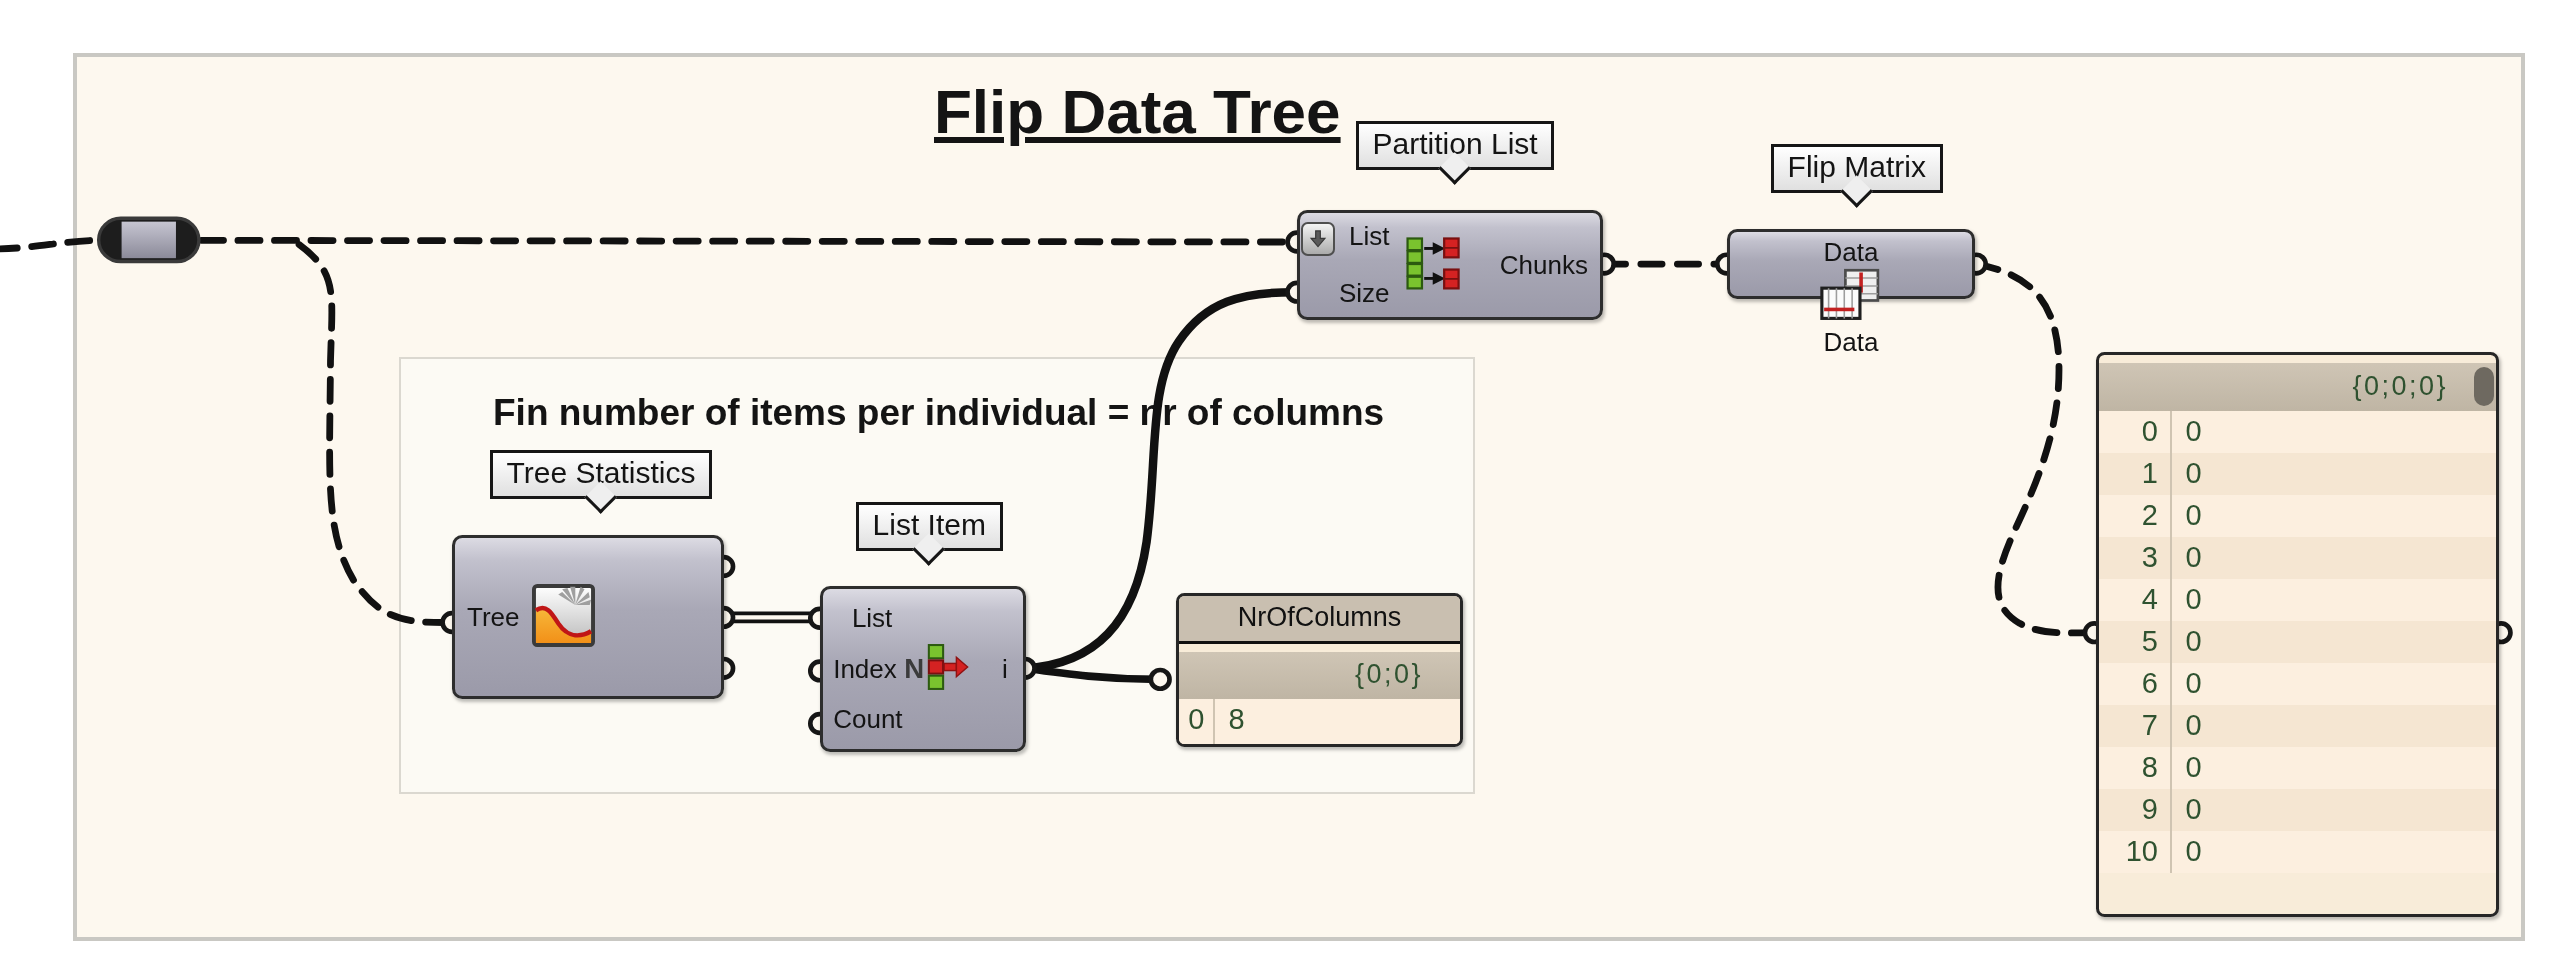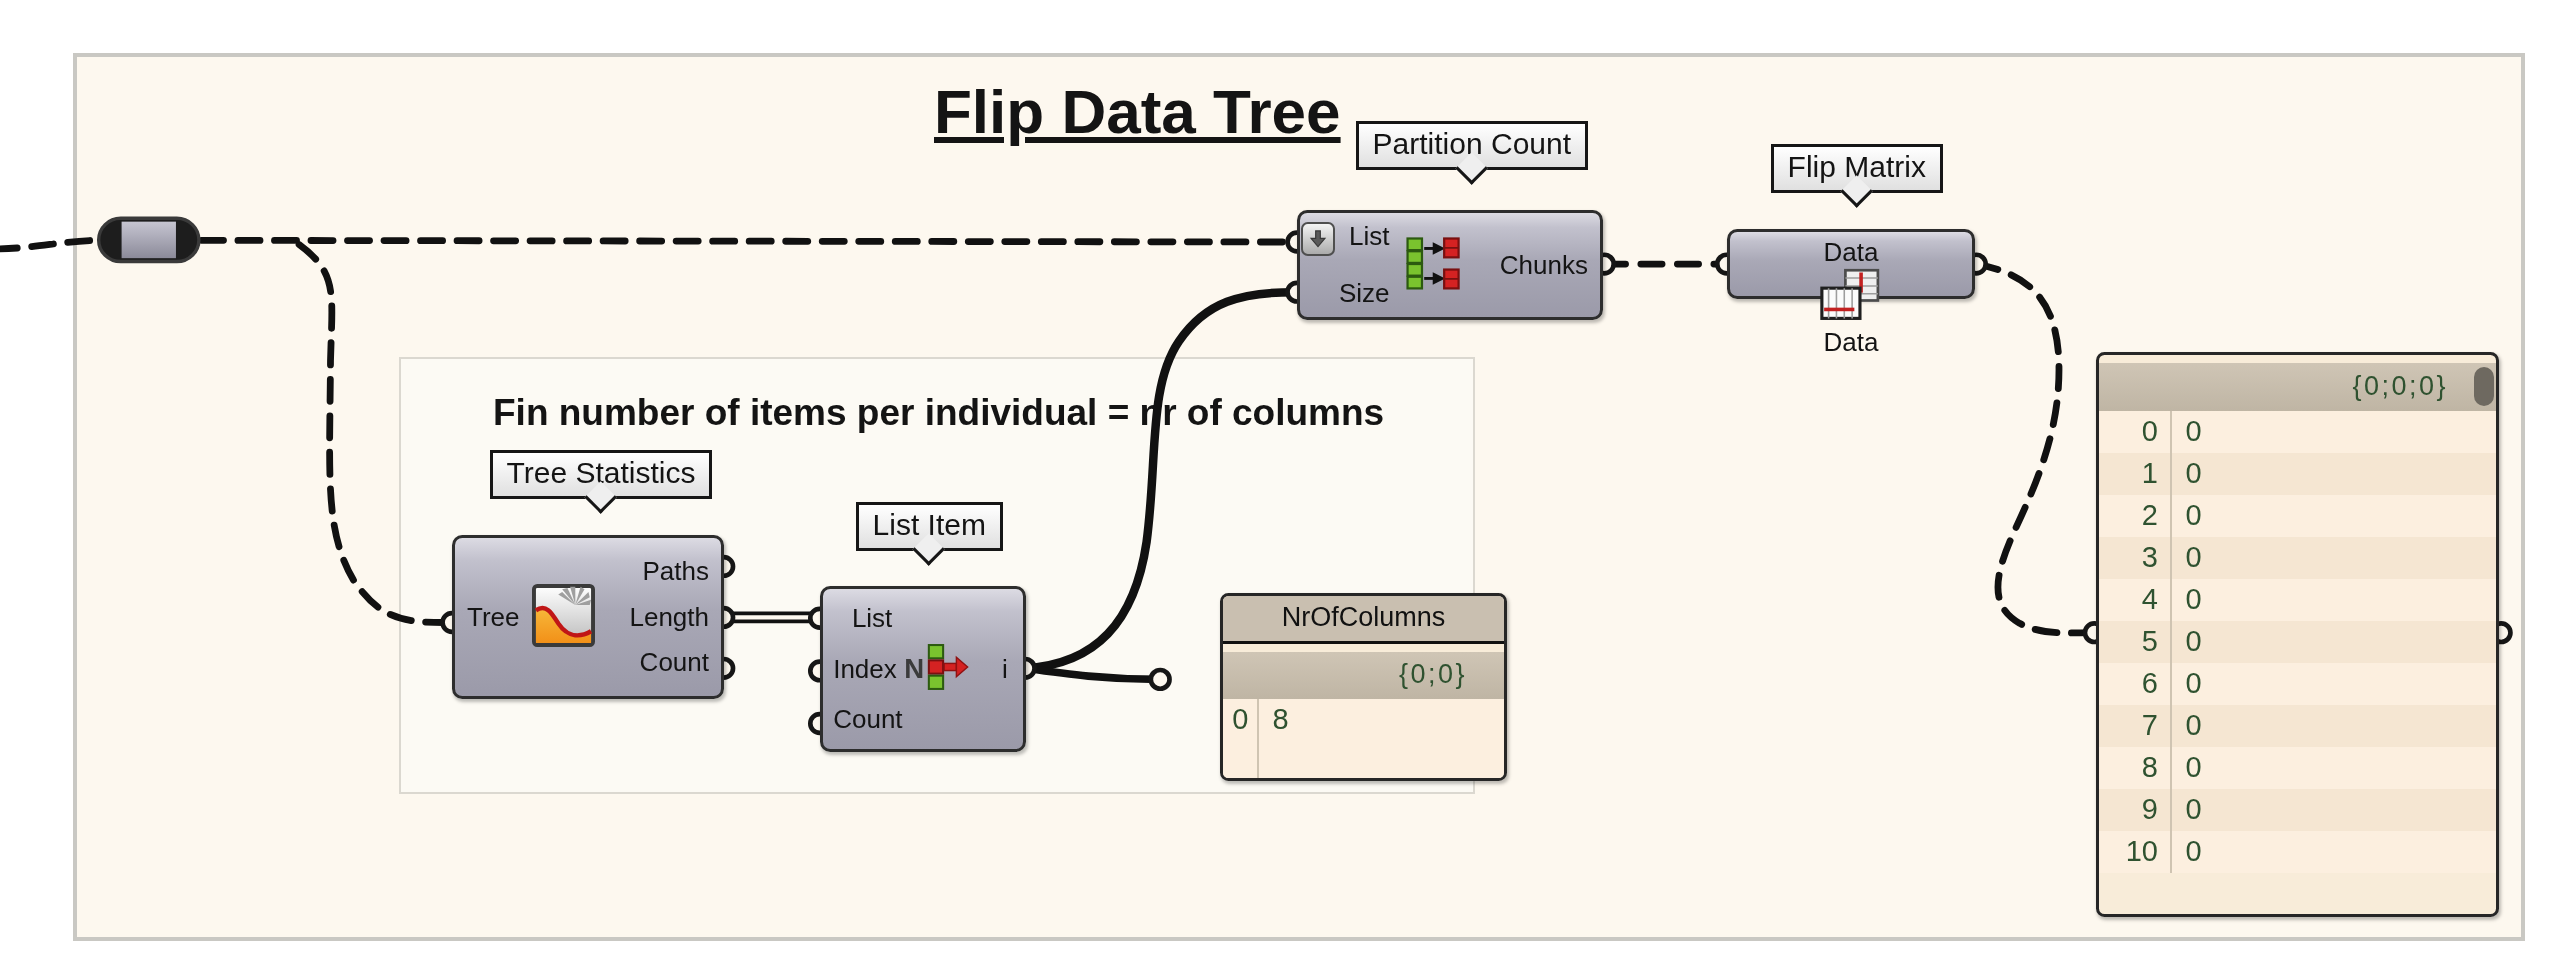--- a/index.html
+++ b/index.html
@@ -58,21 +58,21 @@
   .scroll-handle{position:absolute;right:2.5px;top:4.2px;width:19.5px;height:39px;background:#6e6960;
     border-radius:10.2px;}
   .panel-rows{position:relative;}
   .panel-rows .row{display:flex;align-items:center;font-size:29px;color:#2f5230;}
   .panel-rows .row:nth-child(odd){background:#fcefdf;}
   .panel-rows .row:nth-child(even){background:#f5e6d2;}
   .row .idx{text-align:right;box-sizing:border-box;border-right:2.5px solid #cfc4b2;height:100%;
     display:flex;align-items:center;justify-content:flex-end;}
   .row .val{padding-left:13.6px;}
 
-  .panel-nroc{left:1220px;top:593px;width:287px;height:188px;}
+  .panel-nroc{left:1176px;top:593px;width:287px;height:154px;}
   .panel-nroc .panel-path{padding-right:37px;}
   .panel-nroc .panel-rows{height:81px;}
   .panel-nroc .row{height:100%;background:#fcefdf !important;align-items:flex-start;}
   .panel-nroc .idx{width:36px;padding-right:8.5px;align-items:flex-start;padding-top:3.4px;}
   .panel-nroc .val{padding-top:3.4px;}
 
   .panel-flipped{left:2096px;top:352px;width:403px;height:565px;}
   .panel-flipped .panel-path{padding-right:48px;}
   .panel-flipped .row{height:42px;}
   .panel-flipped .idx{width:73px;padding-right:12px;}
@@ -149,25 +149,20 @@
           <path d="M33 16 L23 4 L27 3 Z"></path>
           <path d="M33 16 L29 2 L33 2 Z"></path>
         <path d="M33 16 L37 2 L40 4 Z"></path>
           <path d="M33 16 L43 6 L44 10 Z"></path>
           <path d="M33 16 L45 12 L44 16 Z"></path>
       </g>
       <path d="M3 20 C11 15 15 22 20 30 C28 42 38 40 45 36 L45 45 L3 45 Z" fill="url(#gOr)"></path>
       <path d="M3 20 C11 15 15 22 20 30 C28 42 38 40 45 36" stroke="#c01616" stroke-width="3.4" fill="none"></path>
     </svg>
   </span>
-  <div class="col outs" style="flex:1;">
-    <span class="lbl">Paths</span>
-    <span class="lbl">Length</span>
-    <span class="lbl">Count</span>
-  </div>
 </div>
 
 <div class="abs gh-comp comp-listitem">
   <div class="col ins">
     <span class="lbl" style="padding-left:18.7px;">List</span>
     <span class="lbl">Index</span>
     <span class="lbl">Count</span>
   </div>
   <span style="margin:0 6.8px 0 1.7px;">
     <svg width="66" height="49" viewBox="0 0 64 48">
@@ -296,15 +291,15 @@
     </div>
       <div class="row">
       <span class="idx">10</span>
       <span class="val">0</span>
     </div>
     </div>
 </div>
 
 <div class="abs callout co-tree">Tree Statistics</div>
 <div class="abs callout co-listitem">List Item</div>
-<div class="abs callout co-partition">Partition Count</div>
+<div class="abs callout co-partition">Partition List</div>
 <div class="abs callout co-flip">Flip Matrix</div>
 
 
 </body></html>

